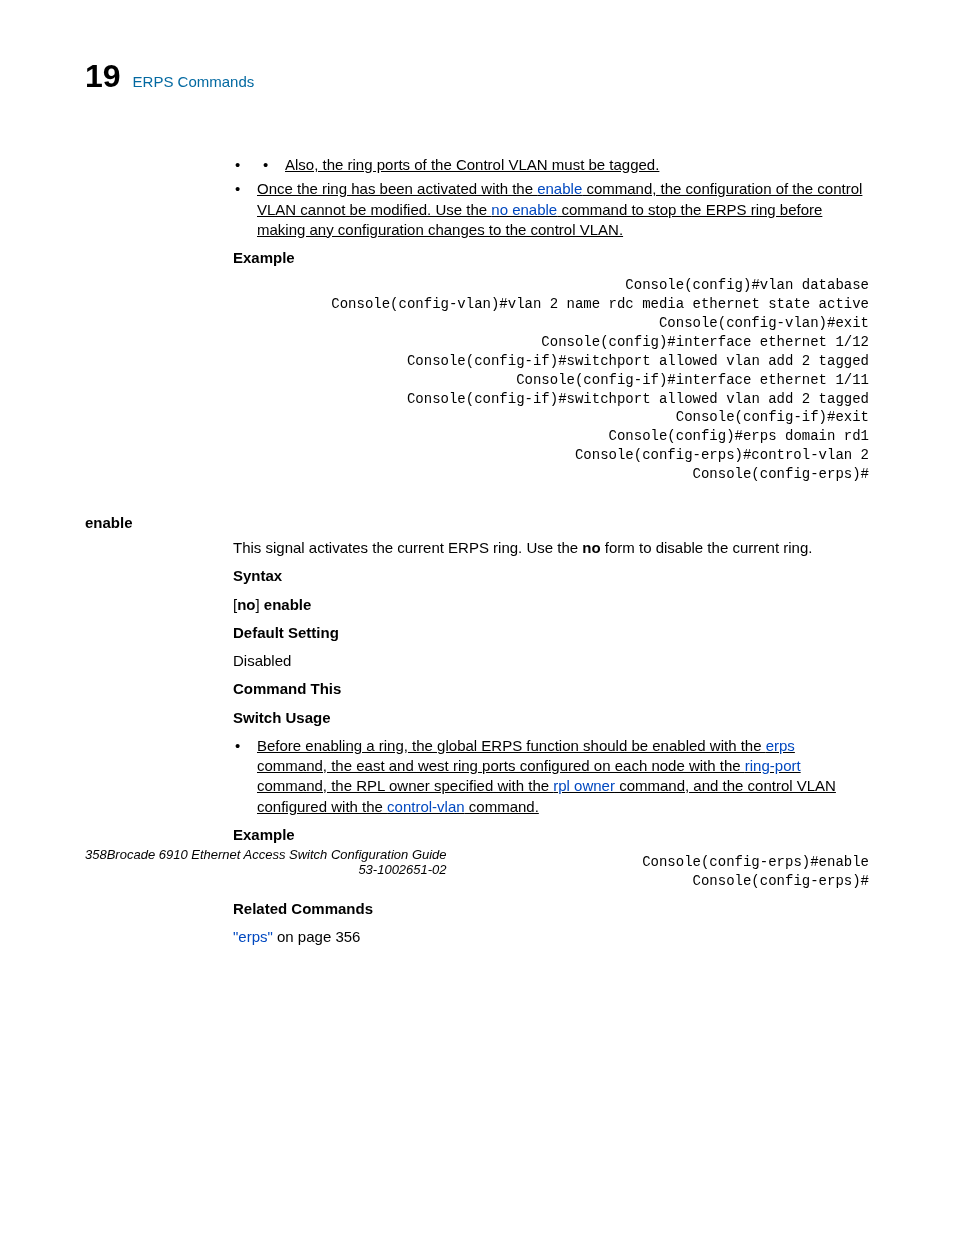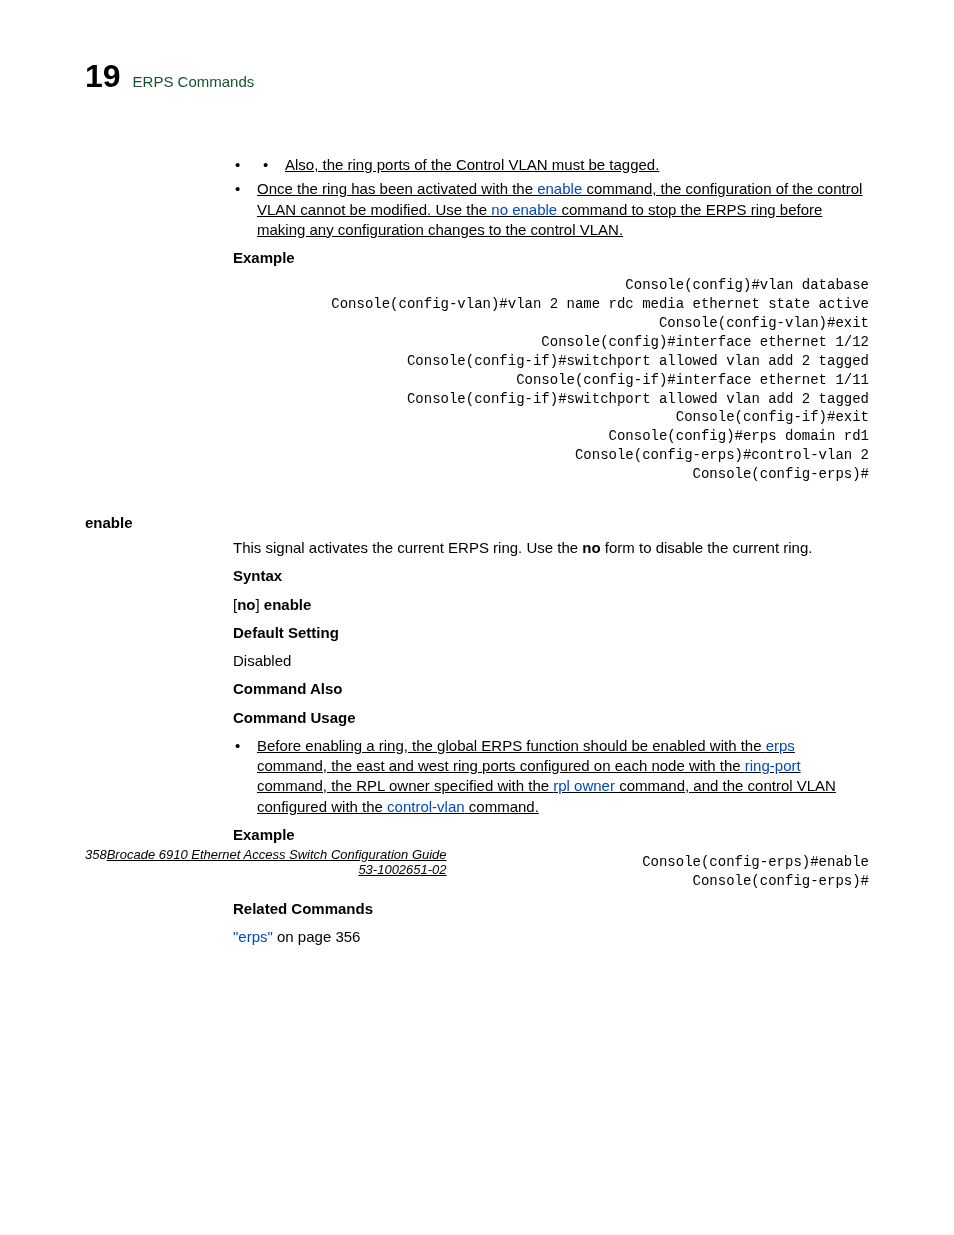--- a/index.html
+++ b/index.html
@@ -24,21 +24,21 @@
     display: flex;
     align-items: baseline;
   }
   .chapter-num {
     font-size: 32px;
     font-weight: 600;
     margin-right: 12px;
   }
   .chapter-title {
     font-size: 15px;
-    color: #14532d;
+    color: #0369a1;
   }
   .content {
     margin-left: 140px;
     margin-top: 60px;
     line-height: 1.35;
   }
   .content p { margin: 8px; }
   ul.outer {
     list-style: none;
     margin: 4px;
@@ -97,21 +97,21 @@
   .link { color: #0048c0; }
   .footer {
     position: absolute;
     bottom: 42px;
     left: 85px;
     right: 85px;
     display: flex;
     font-style: italic;
     font-size: 13px;
   }
-  .footer .right { text-align: right; text-decoration: underline; }
+  .footer .right { text-align: right; }
 </style>
 </head>
 <body>
 
 <div class="page" data-name="page">
 
   <div class="running-head" data-name="running-header">
     <span class="chapter-num" data-name="chapter-number">19</span>
     <span class="chapter-title" data-name="chapter-title">ERPS Commands</span>
   </div>
@@ -154,23 +154,23 @@
     </p>
 
     <p class="section-label" data-name="syntax-label">Syntax</p>
     <p class="indent" data-name="syntax-line">
       <span data-name="syntax-bracket-open">[</span><b data-name="syntax-no">no</b><span data-name="syntax-bracket-close">] </span><b data-name="syntax-enable">enable</b>
     </p>
 
     <p class="section-label" data-name="default-setting-label">Default Setting</p>
     <p data-name="default-setting-value">Disabled</p>
 
-    <p class="section-label" data-name="command-mode-label">Command Also</p>
+    <p class="section-label" data-name="command-mode-label">Command This</p>
 
-    <p class="section-label" data-name="command-usage-label">Command Usage</p>
+    <p class="section-label" data-name="command-usage-label">Switch Usage</p>
     <ul class="outer" data-name="usage-bullet-list">
       <li data-name="list-item">
         <span data-name="u1-pre">Before enabling a ring, the global ERPS function should be enabled with the </span><span class="link" data-name="link-erps">erps</span><span data-name="u1-m1"> command, the east and west ring ports configured on each node with the </span><span class="link" data-name="link-ring-port">ring-port</span><span data-name="u1-m2"> command, the RPL owner specified with the </span><span class="link" data-name="link-rpl-owner">rpl owner</span><span data-name="u1-m3"> command, and the control VLAN configured with the </span><span class="link" data-name="link-control-vlan">control-vlan</span><span data-name="u1-m4"> command.</span>
       </li>
     </ul>
 
     <p class="section-label" data-name="example2-label">Example</p>
     <pre class="code" data-name="code-block-2">Console(config-erps)#enable
 Console(config-erps)#</pre>
 

